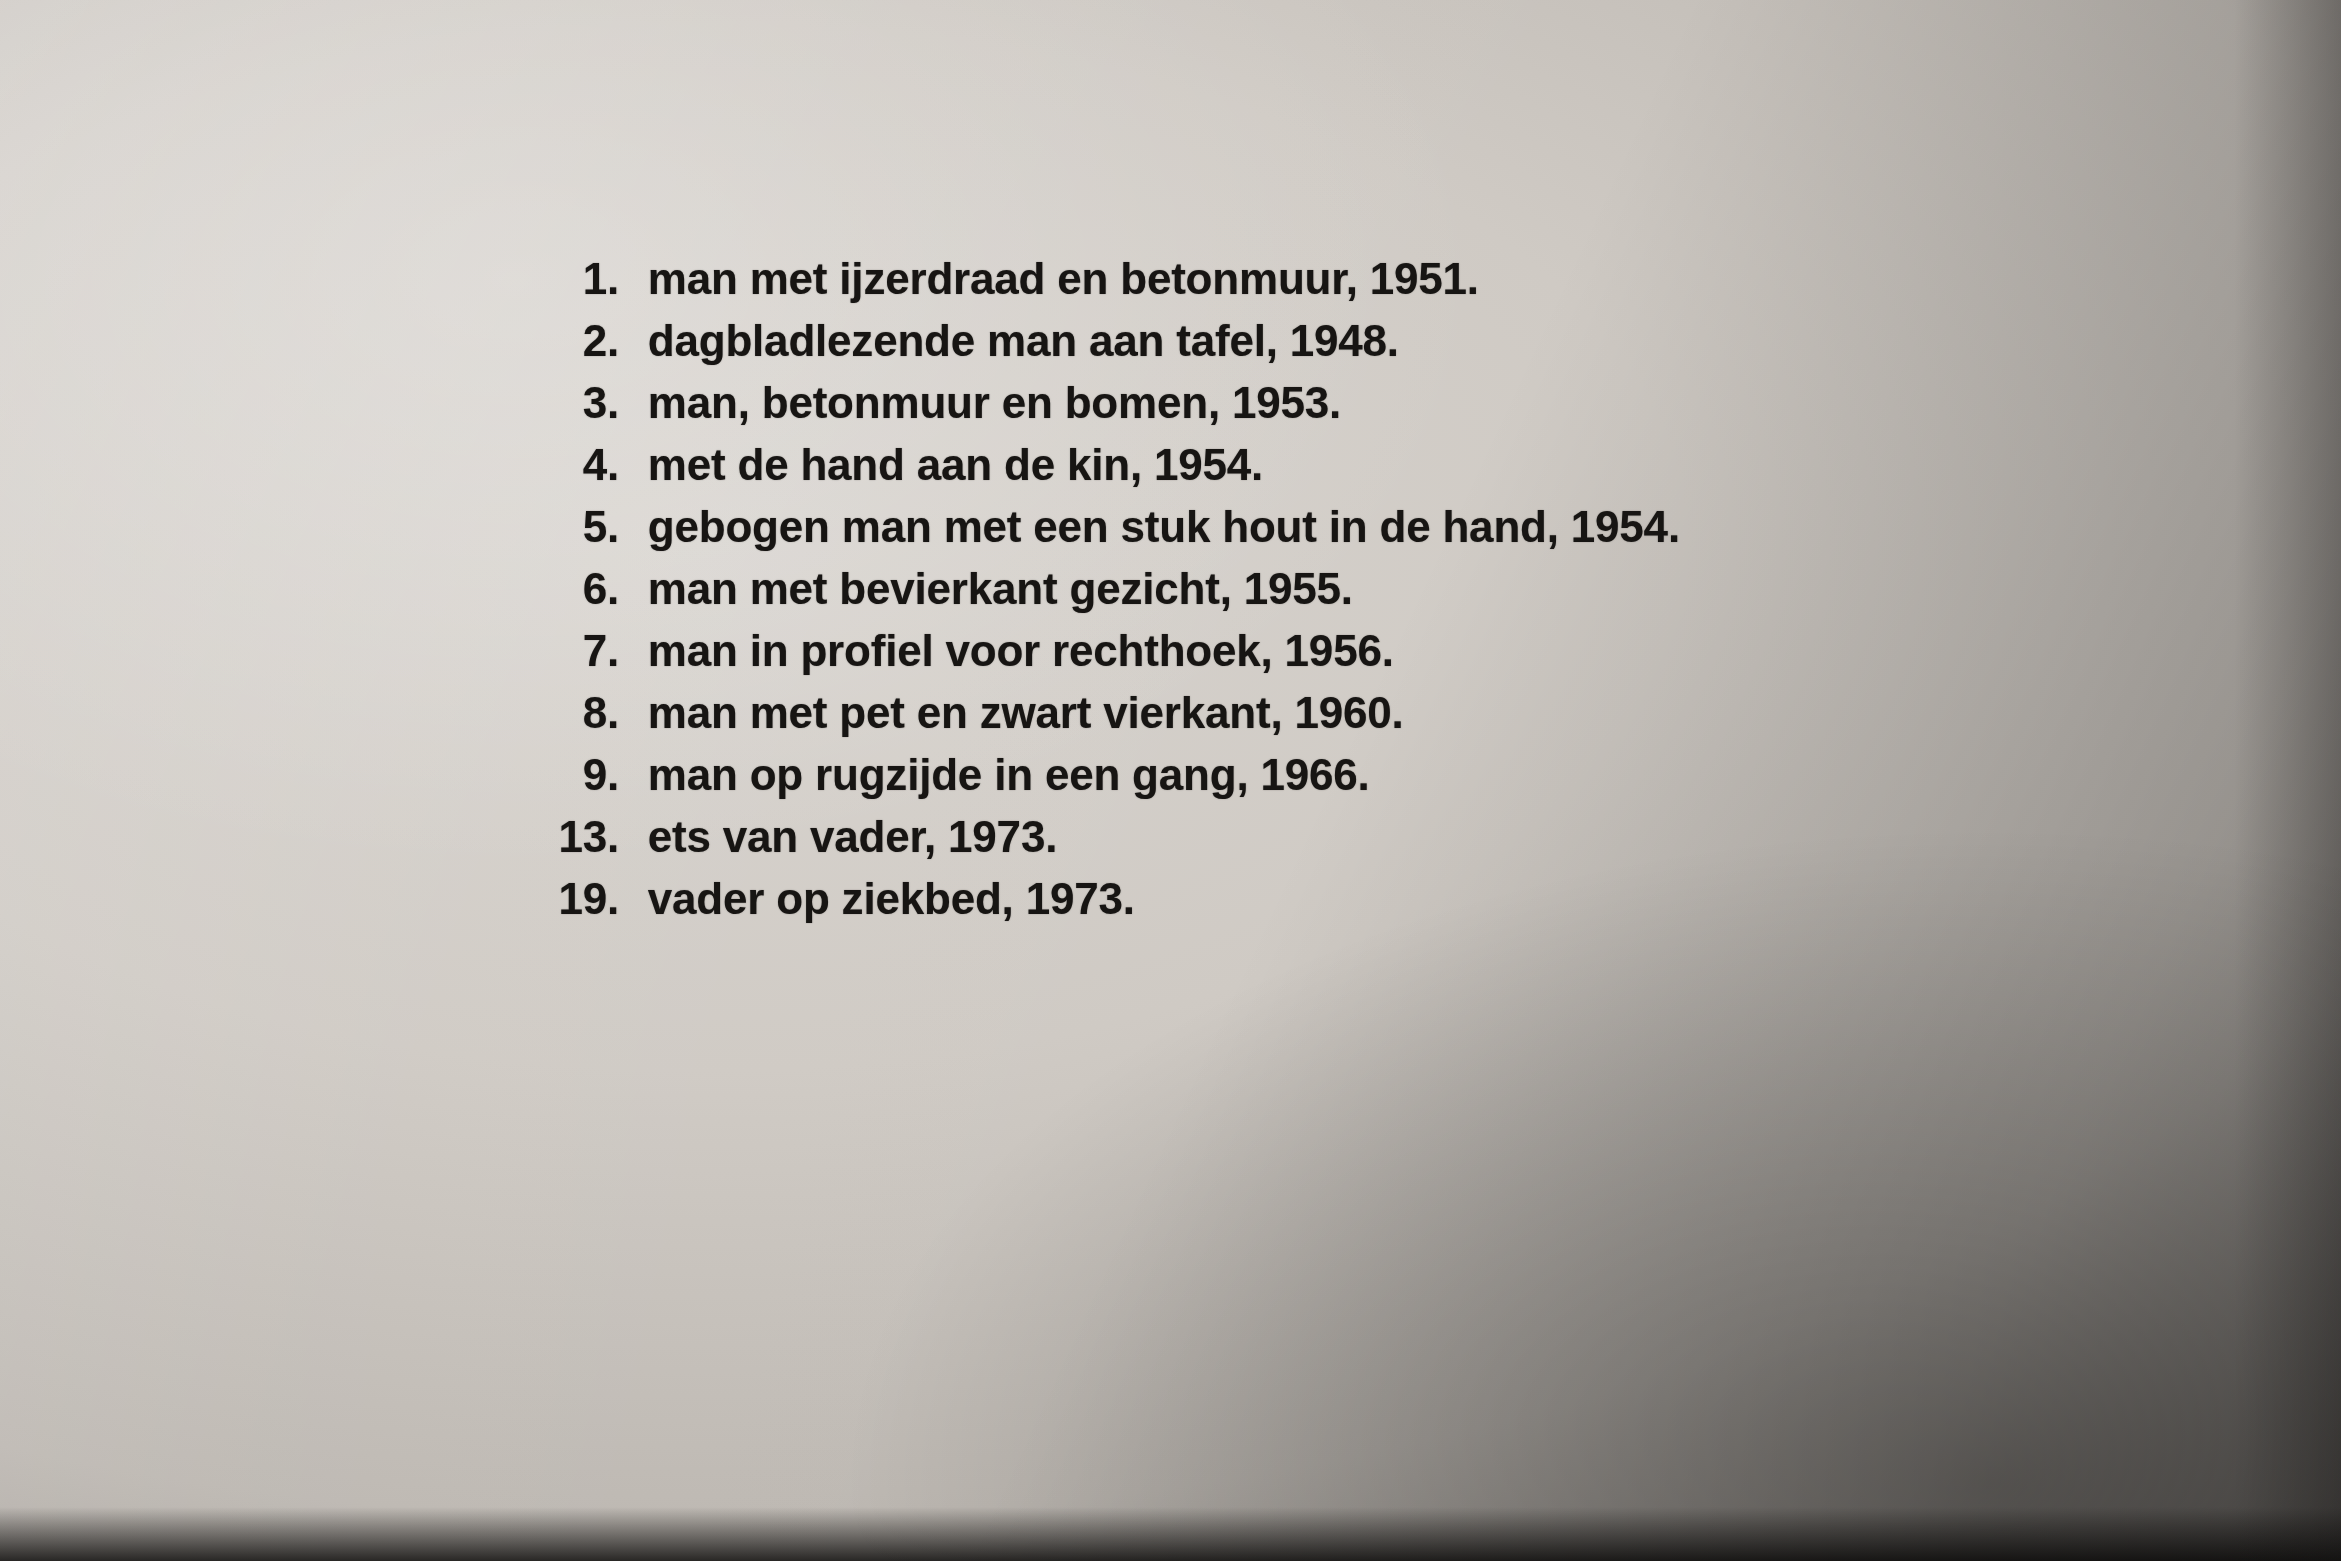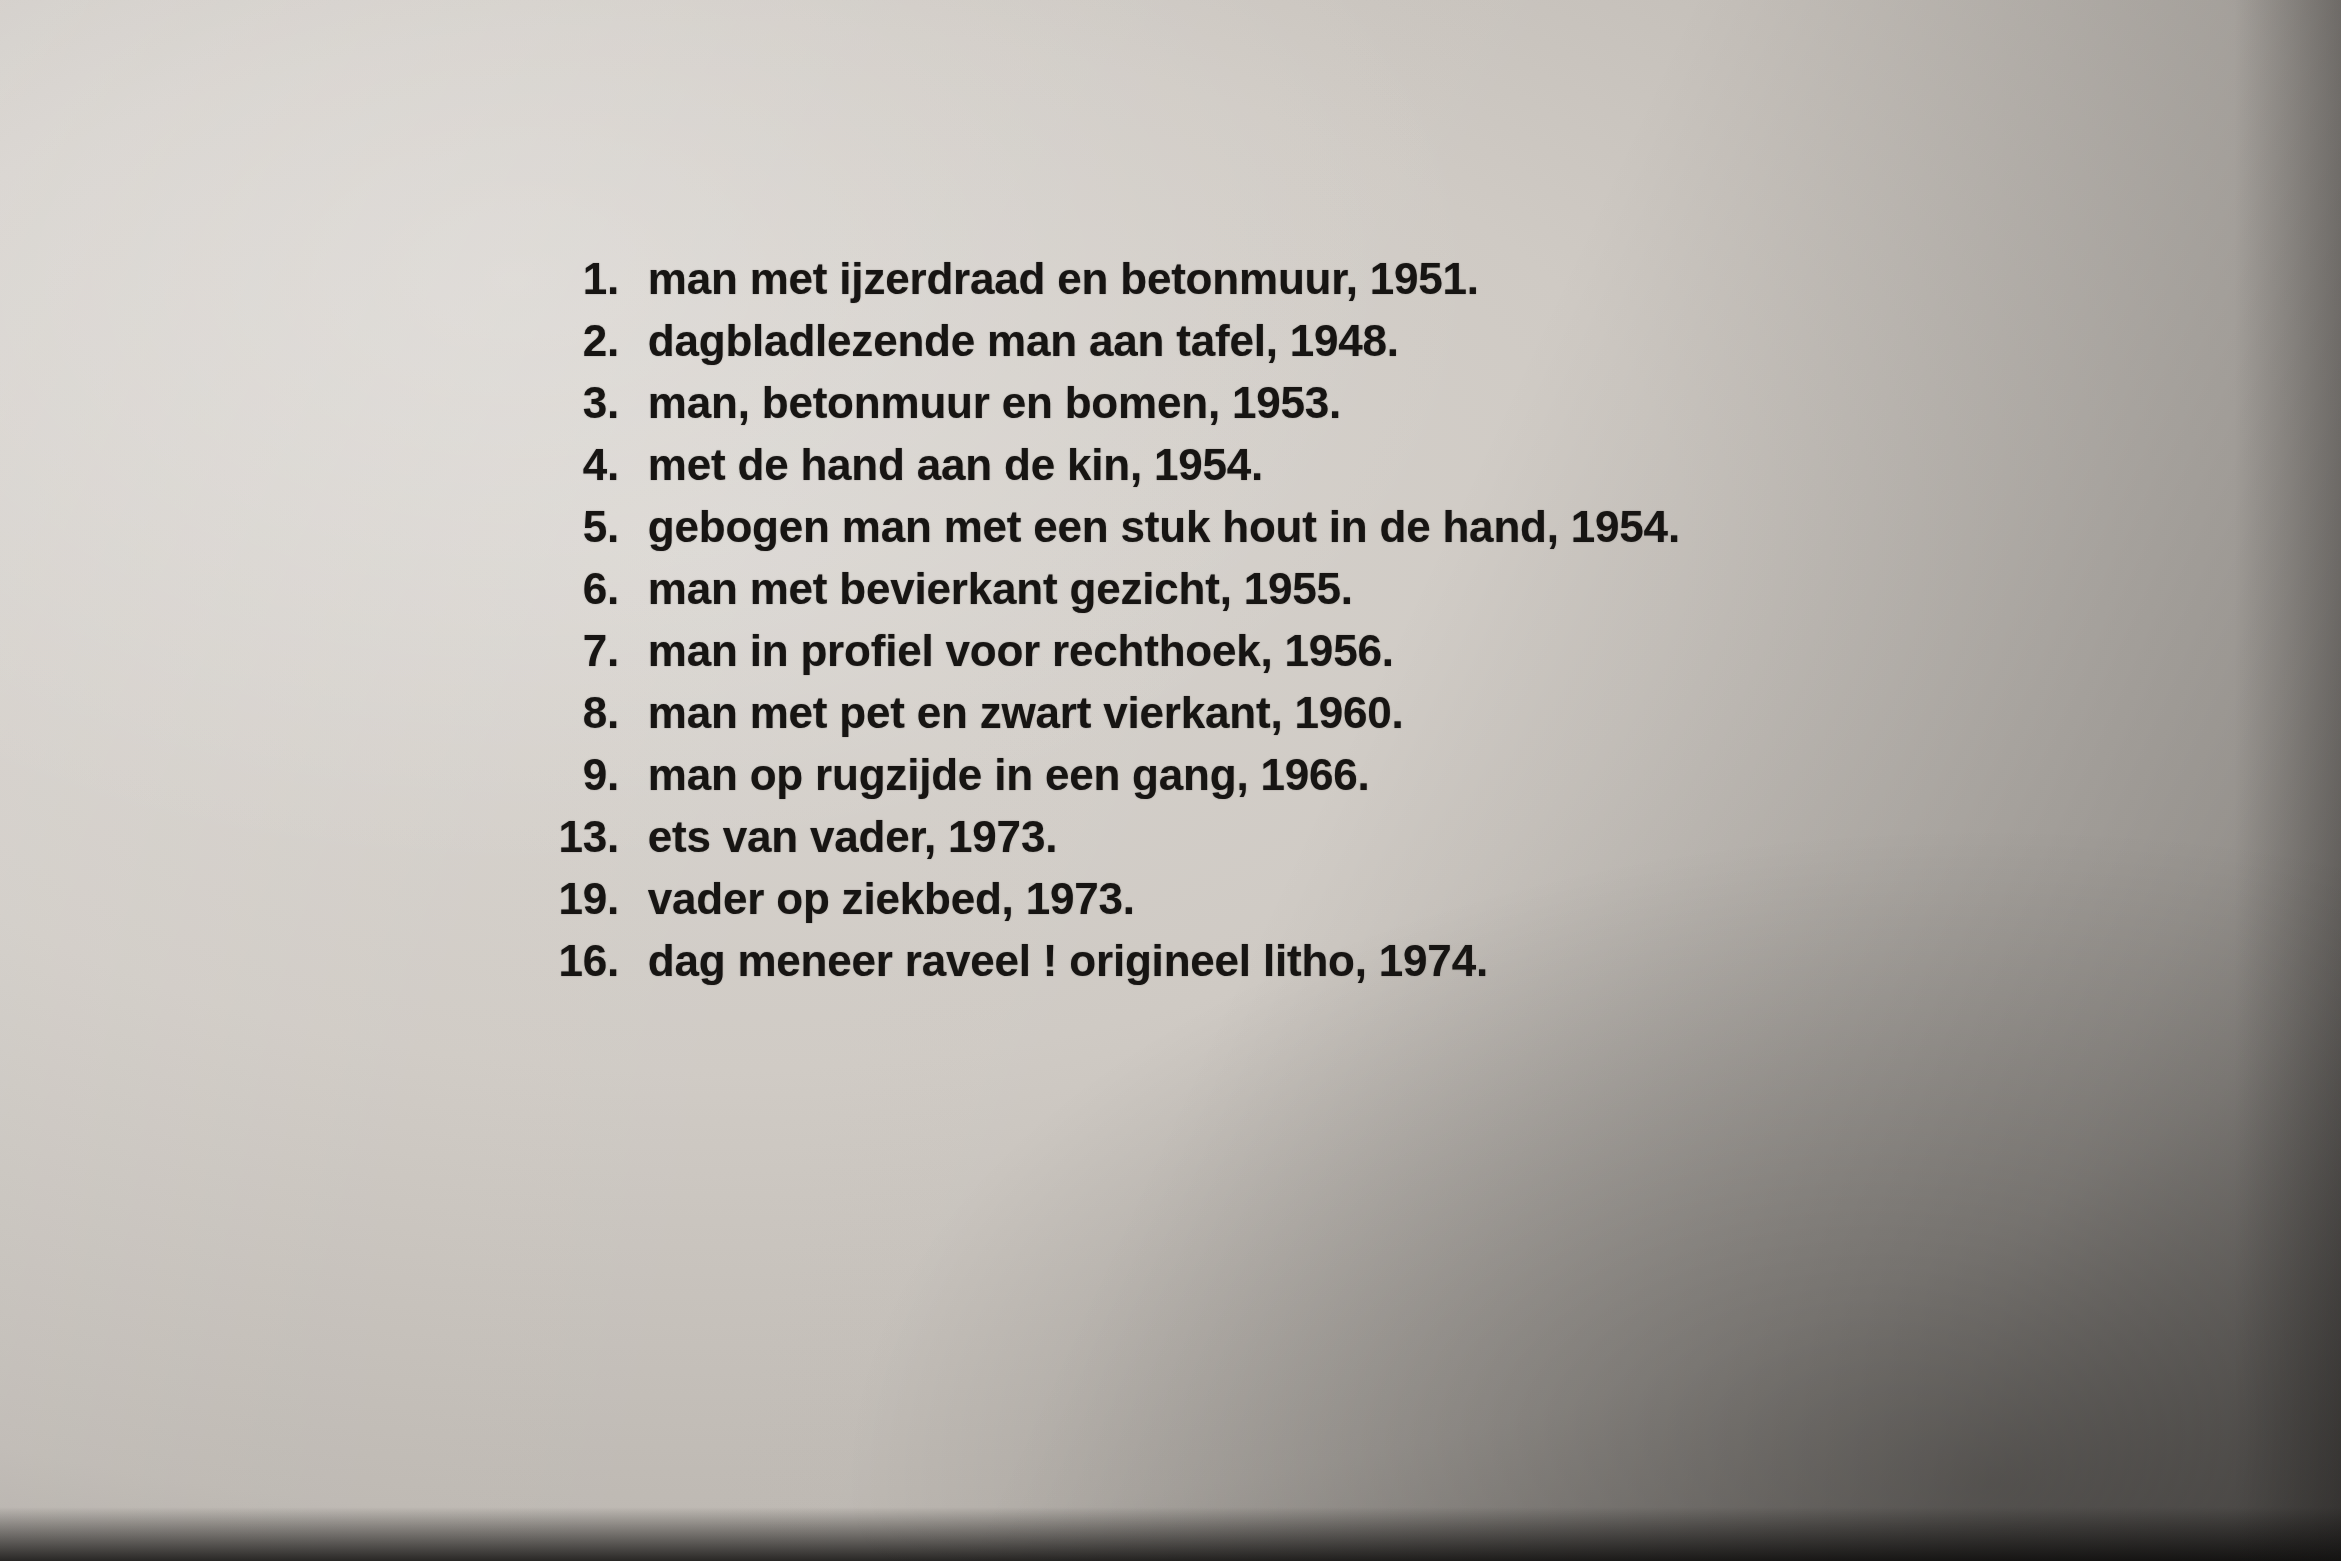--- a/index.html
+++ b/index.html
@@ -143,24 +143,20 @@
       <span class="num">13.</span>
       <span class="txt">ets van vader, 1973.</span>
     </div>
 
 
     <div class="entry">
       <span class="num">19.</span>
       <span class="txt">vader op ziekbed, 1973.</span>
     </div>
 
-    <div class="entry">
-      <span class="num">16.</span>
-      <span class="txt">dag meneer raveel ! origineel litho, 1974.</span>
-    </div>
 
 
   </div>
 
   <div class="dark-edge-bottom"></div>
   <div class="dark-edge-right"></div>
 </div>
 
 
 </body></html>

